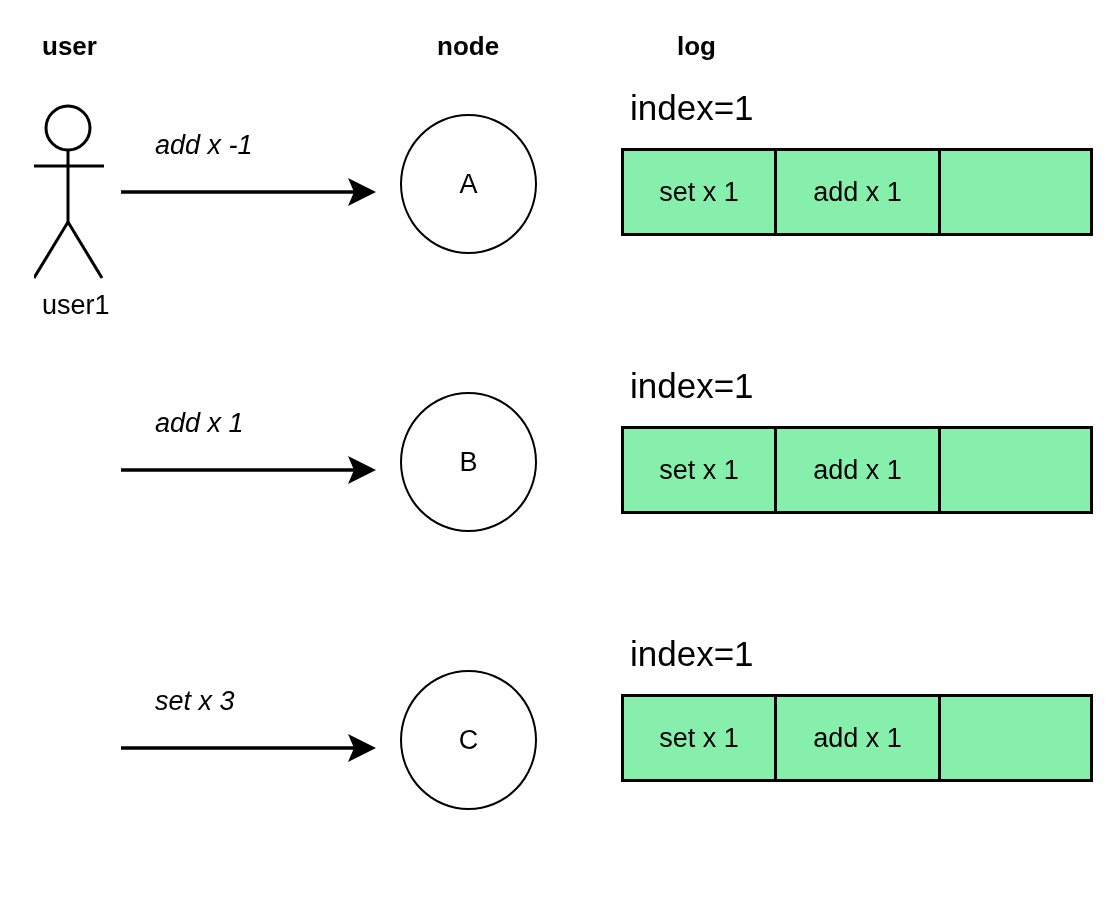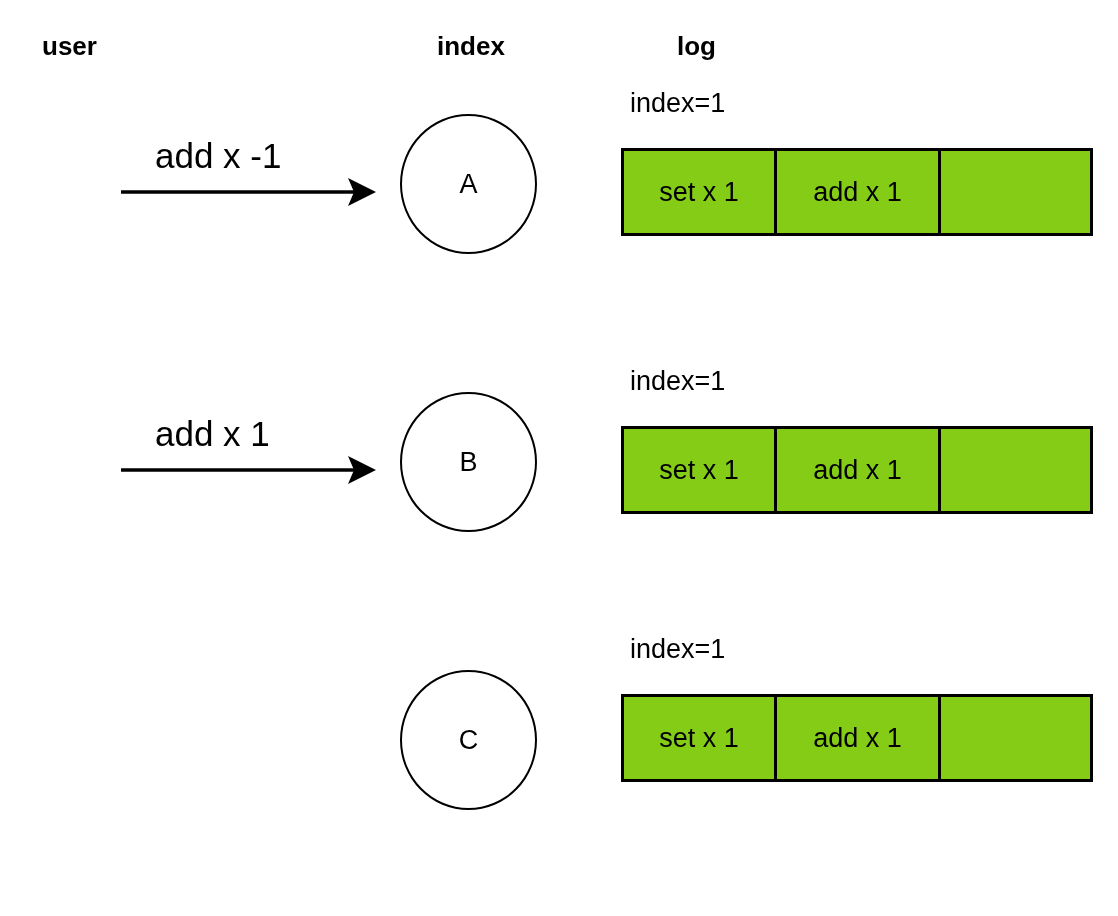--- a/index.html
+++ b/index.html
@@ -62,24 +62,25 @@
     position: absolute;
     left: 118px;
     top: 20px;
     width: 262px;
     height: 110px;
   }
   .edge svg { display: block; }
   .edge-label {
     position: absolute;
     left: 37px;
-    top: 18px;
-    font-size: 35px;
-    line-height: 1;
-    white-space: nowrap;
+    top: 12px;
+    font-size: 27px;
+    line-height: 1;
+    white-space: nowrap;
+    font-style: italic;
   }
 
   
   .node-circle {
     position: absolute;
     left: 400px;
     width: 137px;
     height: 140px;
     border: 2.5px solid #000;
     border-radius: 50%;
@@ -90,33 +91,33 @@
   }
   .node-label {
     font-size: 27px;
     line-height: 1;
   }
 
   
   .log-index {
     position: absolute;
     left: 630px;
-    font-size: 27px;
+    font-size: 35px;
     line-height: 1;
     white-space: nowrap;
   }
   .log-table {
     position: absolute;
     left: 621px;
     width: 472px;
     height: 88px;
     border: 3px solid #000;
     box-sizing: border-box;
     display: flex;
-    background: #84cc16;
+    background: #86efac;
   }
   .log-cell {
     box-sizing: border-box;
     display: flex;
     align-items: center;
     justify-content: center;
     font-size: 27px;
     line-height: 1;
     border-right: 3px solid #000;
     overflow: hidden;
@@ -125,25 +126,35 @@
   .log-cell.c0 { width: 153px; }
   .log-cell.c1 { width: 164px; }
   .log-cell.c2 { flex: 1 1 auto; }
 </style>
 </head>
 <body>
 
 <div id="canvas">
 
   <div class="col-header hdr-user">user</div>
-  <div class="col-header hdr-node">index</div>
+  <div class="col-header hdr-node">node</div>
   <div class="col-header hdr-log">log</div>
 
   <div class="row" style="top:100px;">
 
+    <div class="actor">
+      <svg width="120" height="200" viewBox="0 0 120 200" xmlns="http://www.w3.org/2000/svg">
+        <circle cx="34" cy="28" r="22" fill="none" stroke="#000" stroke-width="3"></circle>
+        <line x1="34" y1="50" x2="34" y2="122" stroke="#000" stroke-width="3"></line>
+        <line x1="0" y1="66" x2="70" y2="66" stroke="#000" stroke-width="3"></line>
+        <line x1="34" y1="122" x2="0" y2="178" stroke="#000" stroke-width="3"></line>
+        <line x1="34" y1="122" x2="68" y2="178" stroke="#000" stroke-width="3"></line>
+      </svg>
+      <div class="actor-label">user1</div>
+    </div>
 
     <div class="edge">
       <div class="edge-label">add x -1</div>
       <svg width="262" height="110" viewBox="0 0 262 110" xmlns="http://www.w3.org/2000/svg" style="position:absolute;left:0;top:0;">
         <line x1="3" y1="72" x2="238" y2="72" stroke="#000" stroke-width="3.5"></line>
         <polygon points="258,72 230,58 236,72 230,86" fill="#000"></polygon>
       </svg>
     </div>
 
     <div class="node-circle" style="top:14px;">
@@ -177,20 +188,27 @@
     <div class="log-table" style="top:48px;">
       <div class="log-cell c0">set x 1</div>
       <div class="log-cell c1">add x 1</div>
       <div class="log-cell c2"></div>
     </div>
   </div>
 
   <div class="row" style="top:656px;">
 
 
+    <div class="edge">
+      <div class="edge-label">set x 3</div>
+      <svg width="262" height="110" viewBox="0 0 262 110" xmlns="http://www.w3.org/2000/svg" style="position:absolute;left:0;top:0;">
+        <line x1="3" y1="72" x2="238" y2="72" stroke="#000" stroke-width="3.5"></line>
+        <polygon points="258,72 230,58 236,72 230,86" fill="#000"></polygon>
+      </svg>
+    </div>
 
     <div class="node-circle" style="top:14px;">
       <span class="node-label">C</span>
     </div>
 
     <div class="log-index" style="top:-20px;">index=1</div>
     <div class="log-table" style="top:38px;">
       <div class="log-cell c0">set x 1</div>
       <div class="log-cell c1">add x 1</div>
       <div class="log-cell c2"></div>

